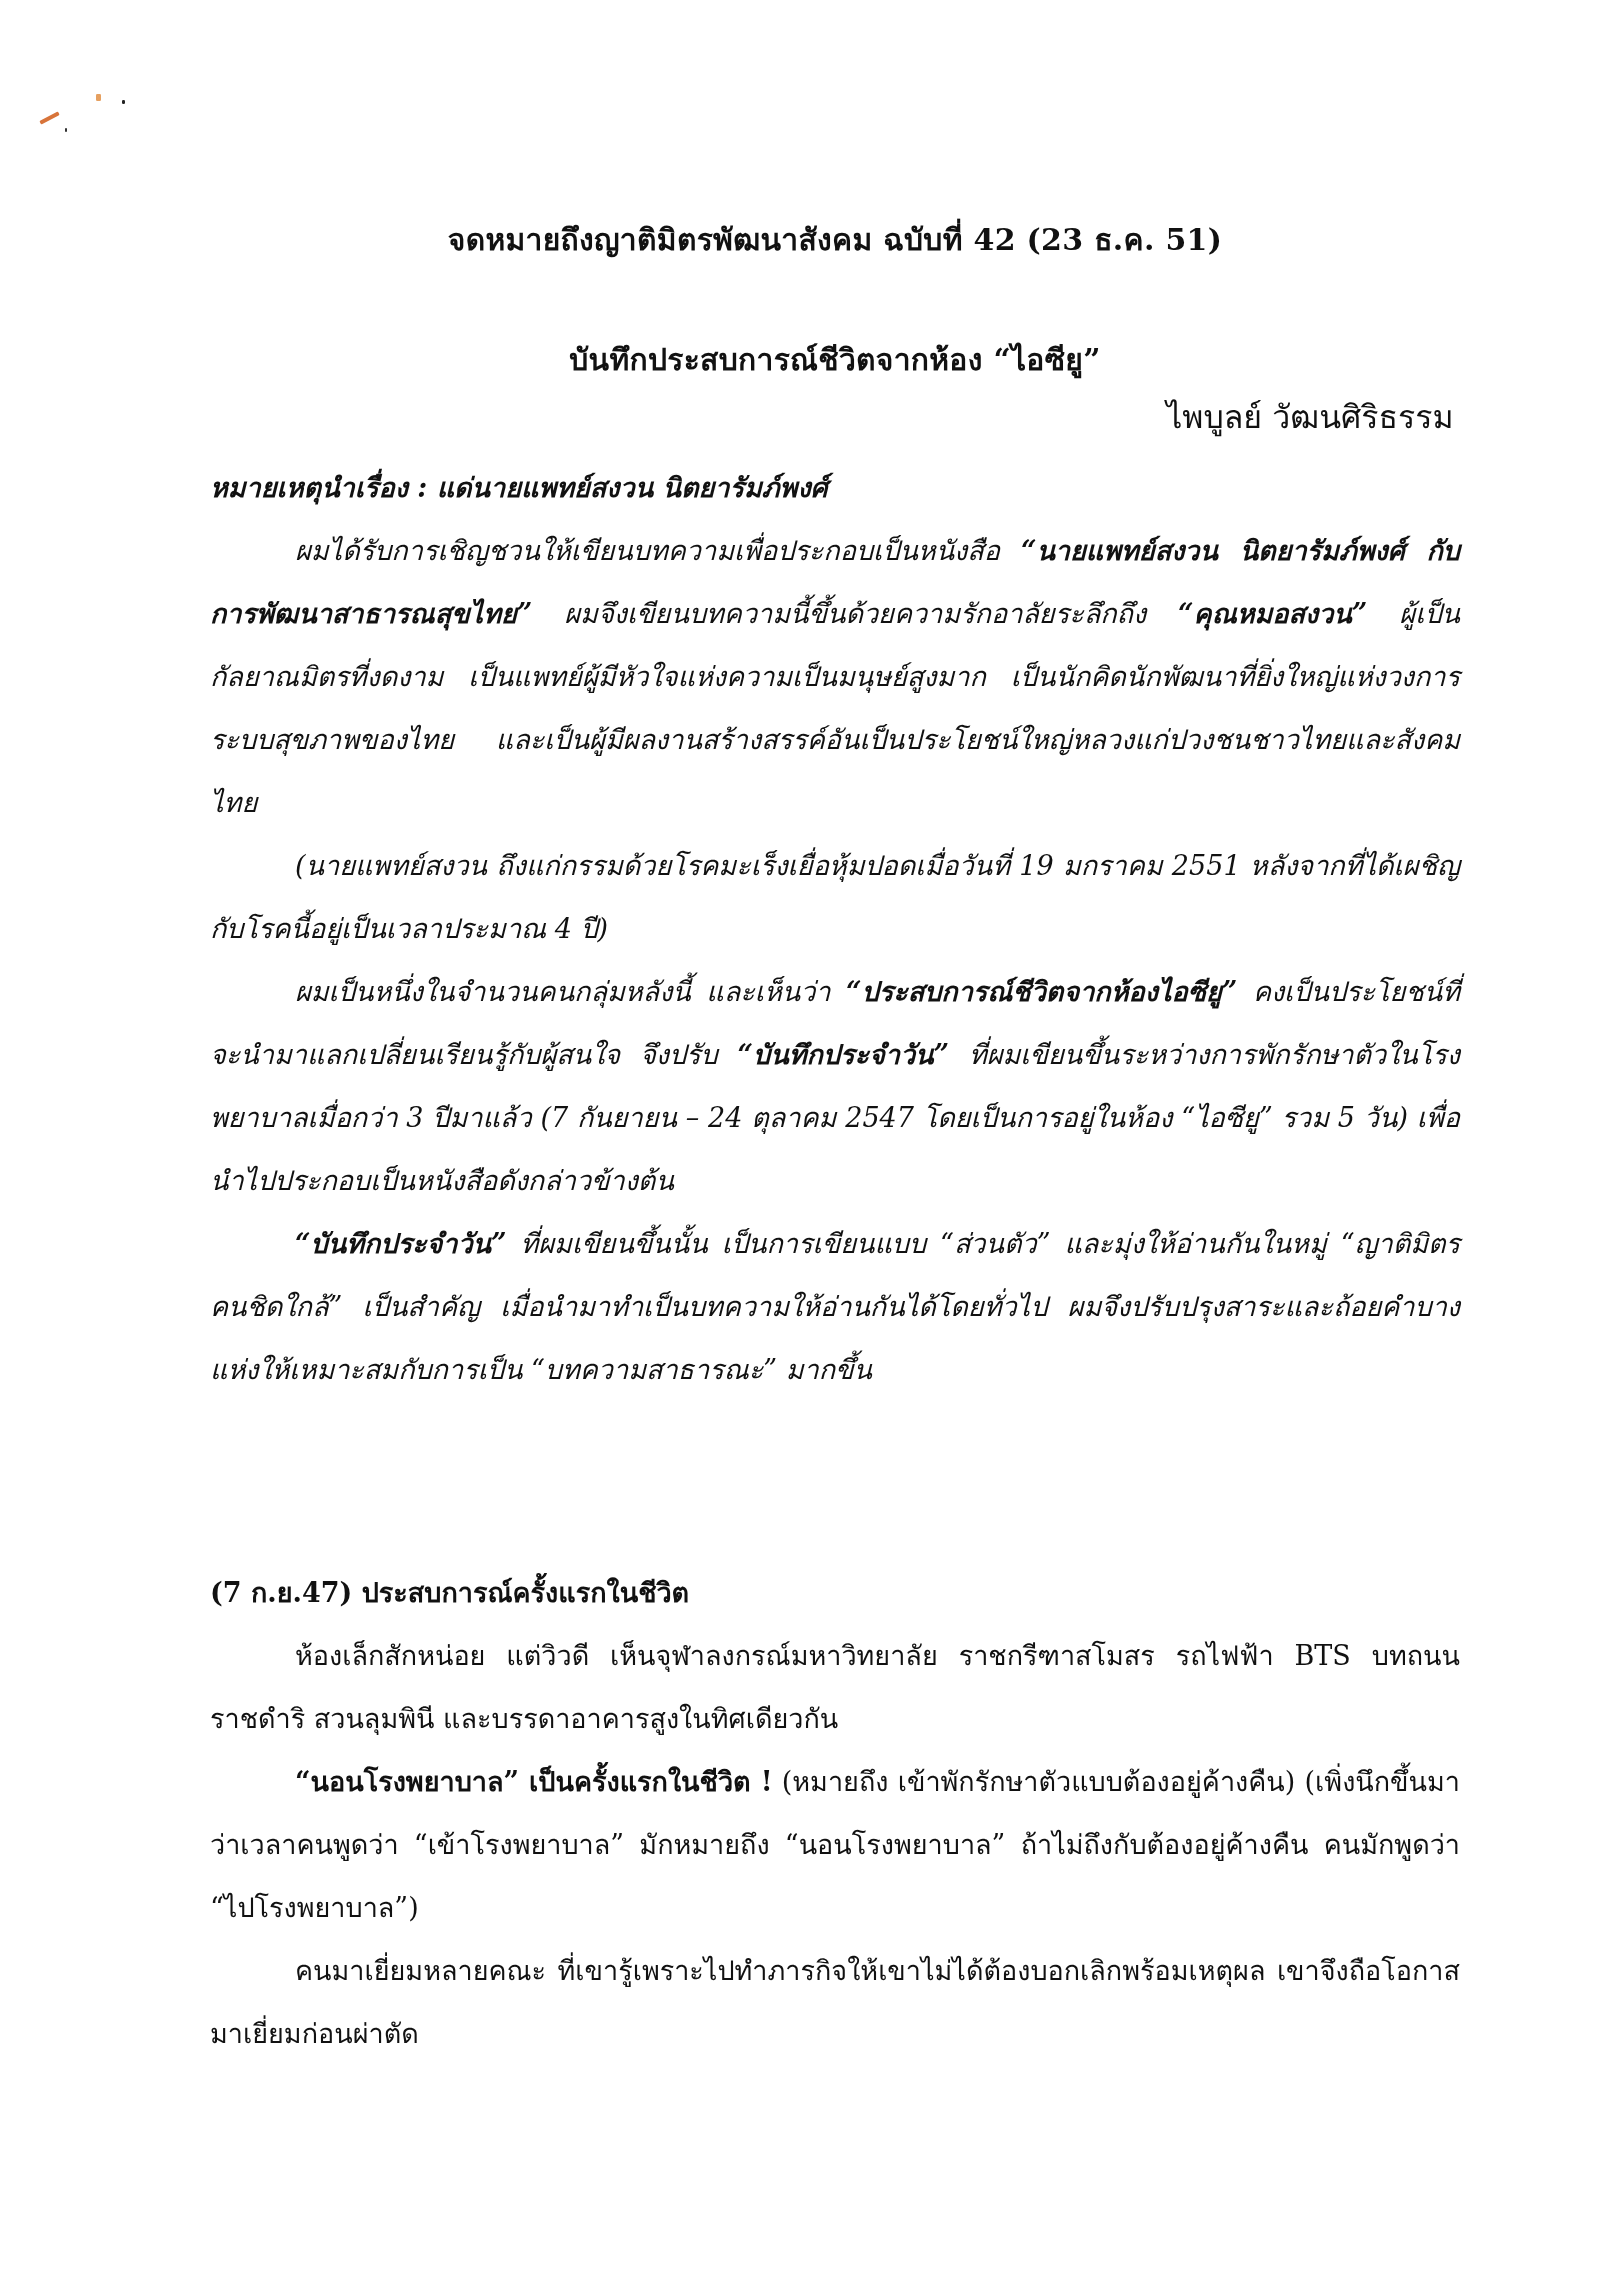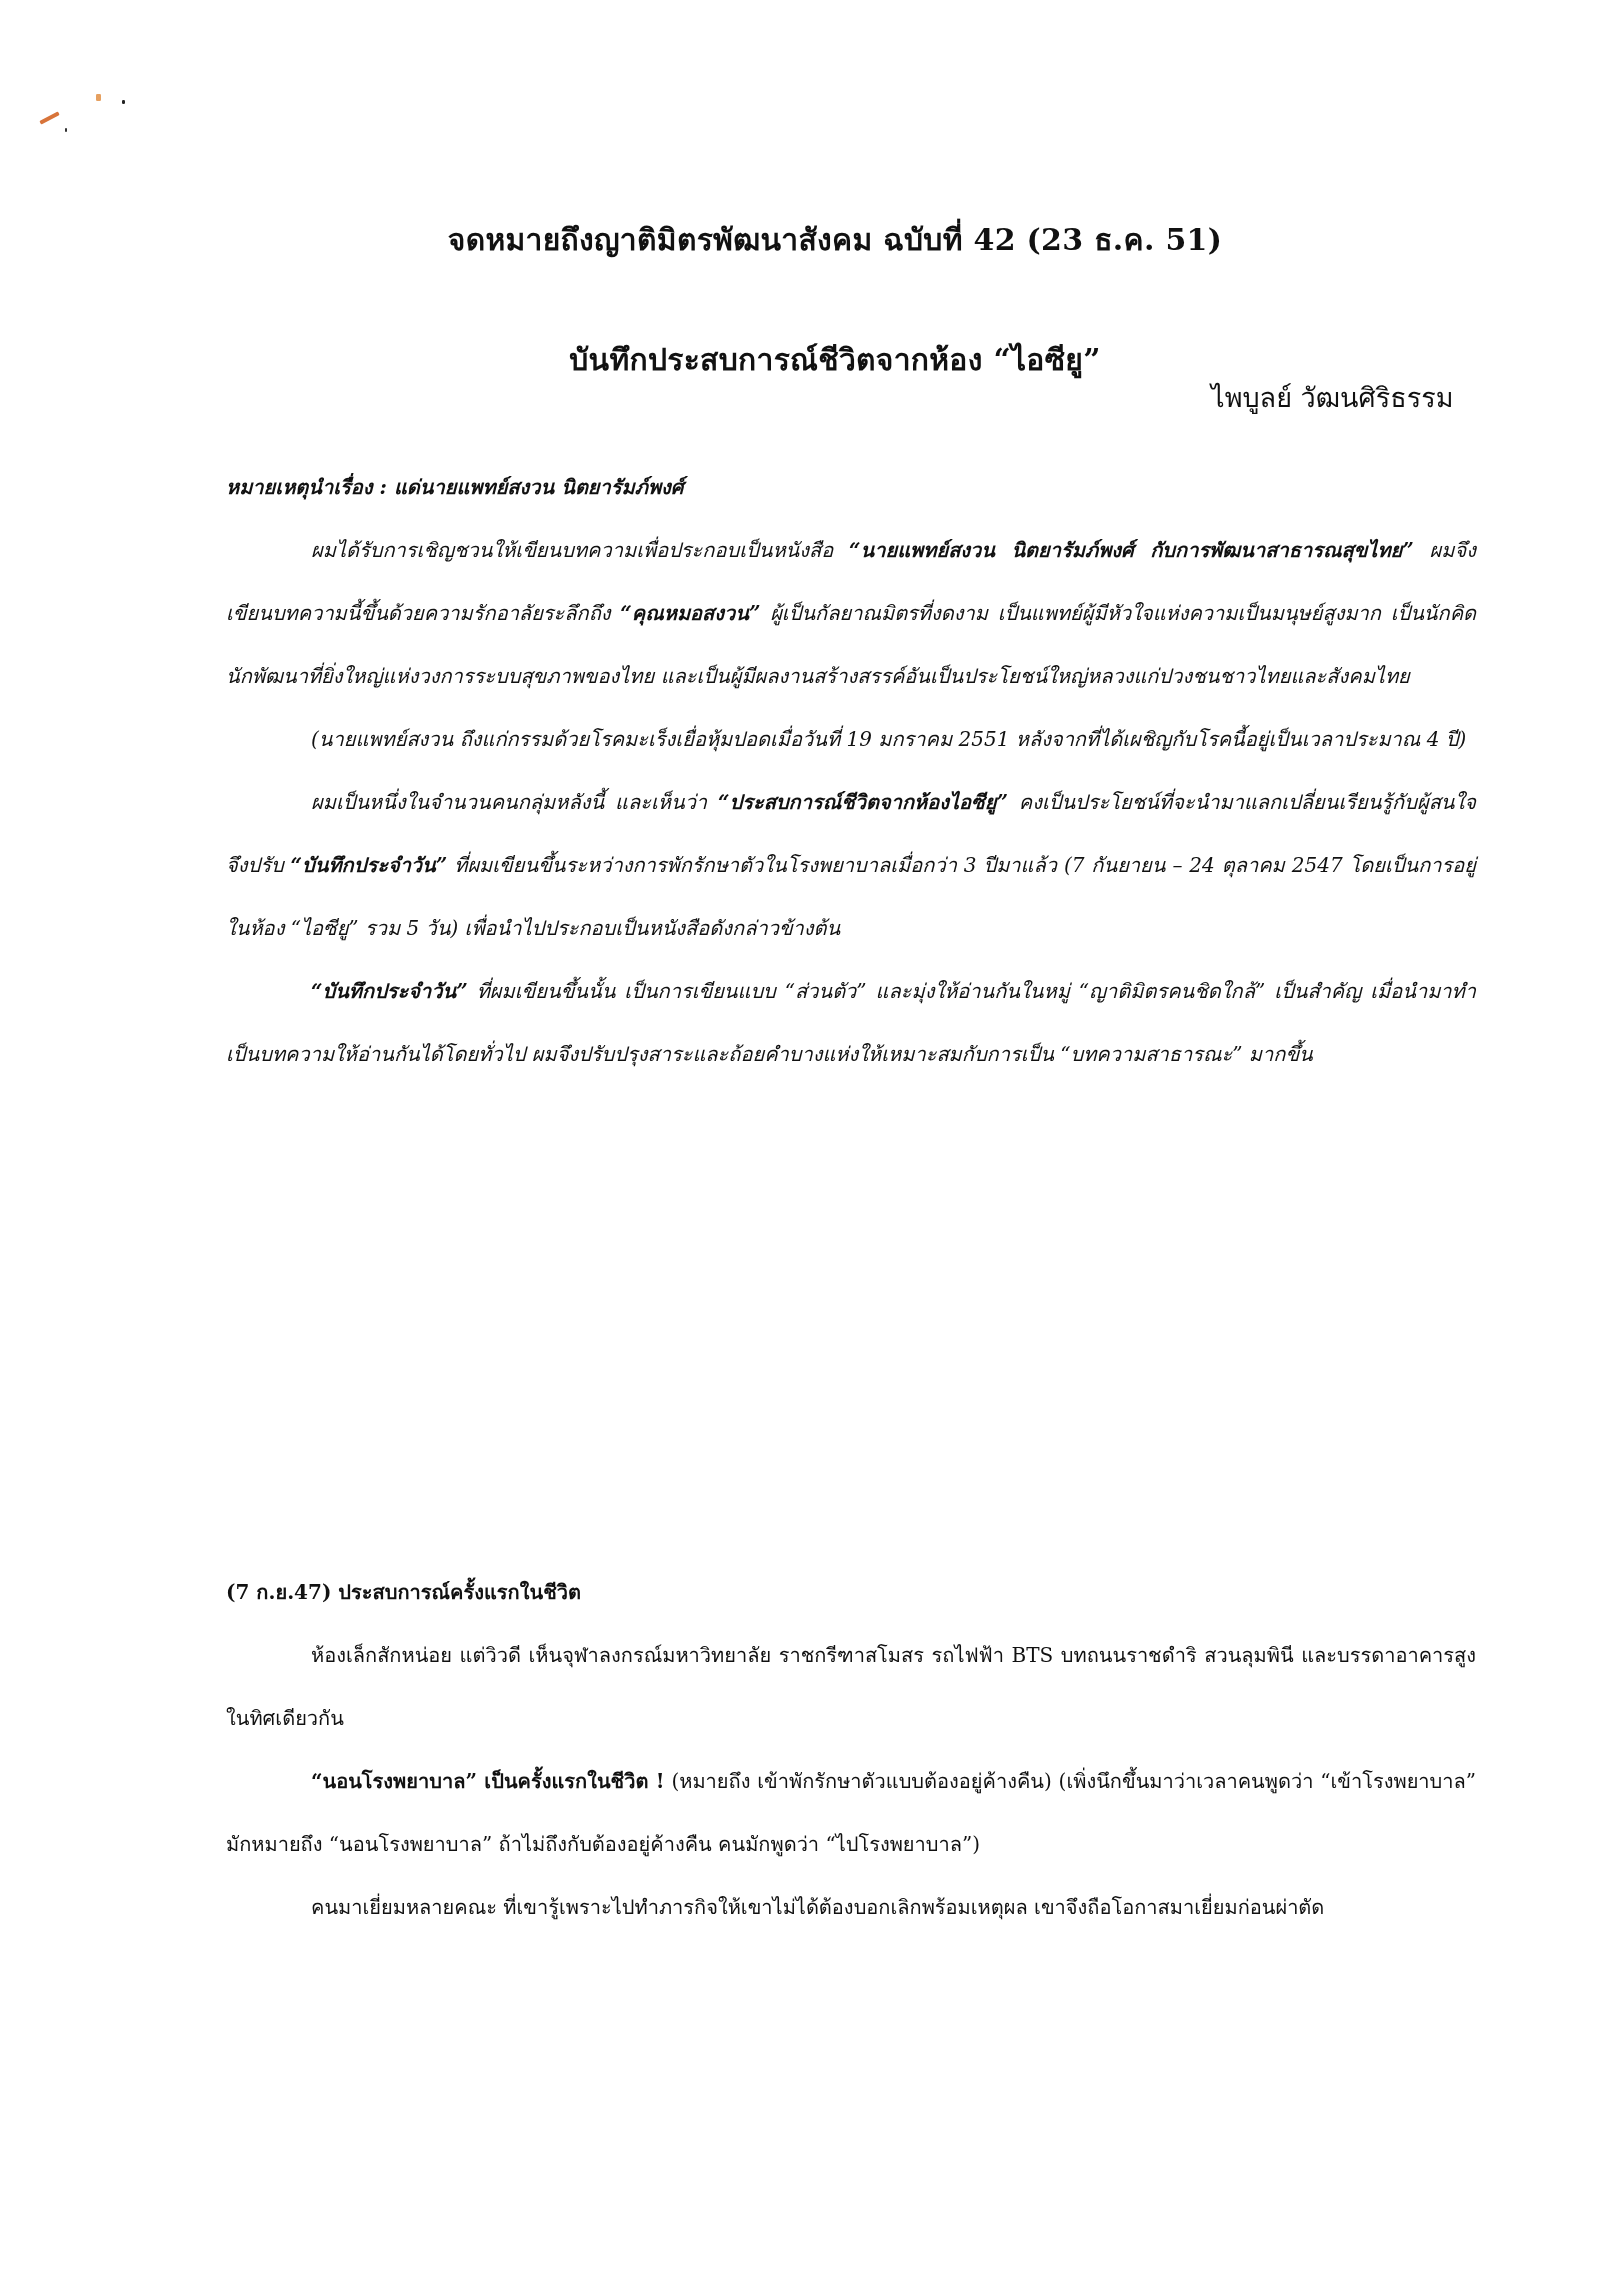--- a/index.html
+++ b/index.html
@@ -10,22 +10,22 @@
   }
   .specks { position: absolute; left: 39px; top: 91px; width: 130px; height: 65px; }
   .speck { position: absolute; border-radius: 1.3px; }
   .page { position: absolute; left: 210px; top: 0; width: 1250px; }
   .title {
     position: absolute; left: 0; width: 1250px; text-align: center;
     font-weight: bold; font-size: 30px; letter-spacing: 0.3px;
   }
   .title1 { top: 216px; }
   .title2 { top: 336px; }
-  .author { position: absolute; right: 6.5px; top: 376px; font-size: 27px; }
-  .body-block { position: absolute; left: 16px; width: 1250px; font-size: 20px; line-height: 63px; }
+  .author { position: absolute; right: 6.5px; top: 391px; font-size: 32px; }
+  .body-block { position: absolute; left: 0; width: 1250px; font-size: 27px; line-height: 63px; }
   .block-intro { top: 456px; }
   .block-section { top: 1561px; }
   p { margin: 0; text-align: justify; text-align-last: left; }
   .indent { text-indent: 85px; }
   .it { font-style: italic; }
   .bold { font-weight: bold; }
   .heading { font-style: italic; font-weight: bold; }
   .heading-plain { font-weight: bold; }
 </style>
 </head>

